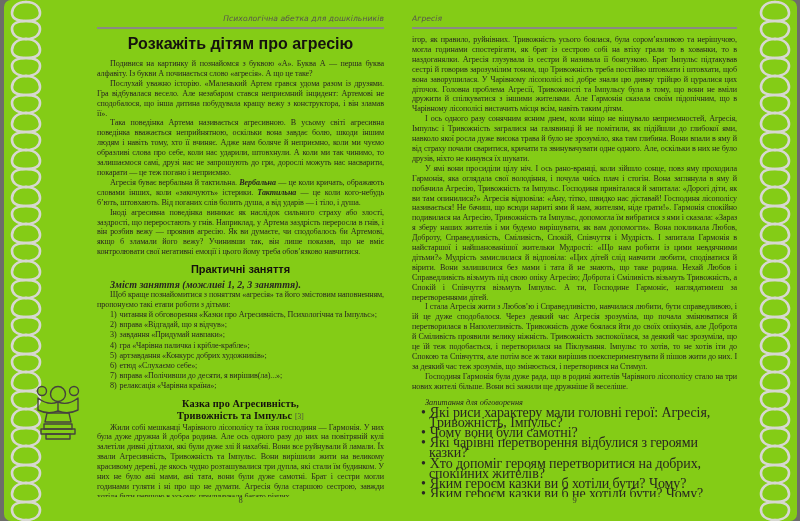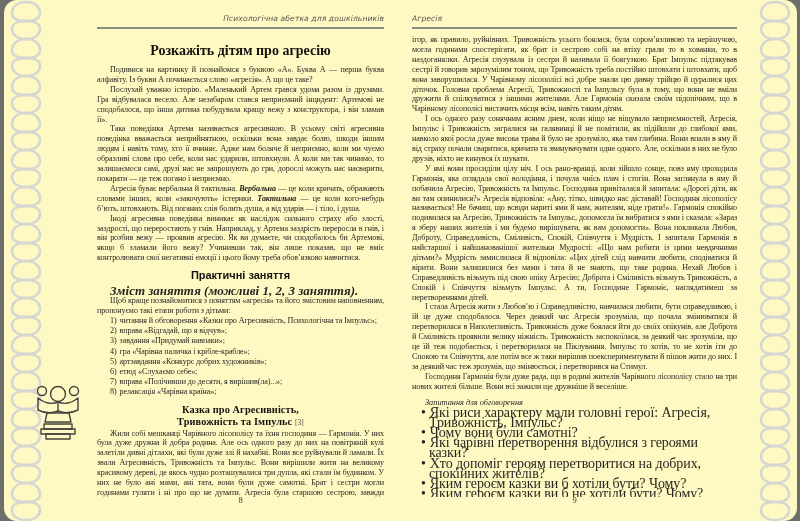--- a/index.html
+++ b/index.html
@@ -3,56 +3,56 @@
 <meta charset="utf-8">
 <style>
   html,body{margin:0;padding:0;}
   body{
     width:800px;height:521px;position:relative;overflow:hidden;
     background:#6d6d69;
     font-family:"Liberation Serif", serif;
   }
   .spread{
     position:absolute;left:4px;top:0;right:3px;bottom:0;
-    background:#fef9c3;border-radius:13px;
+    background:#84cc16;border-radius:7px;
   }
   .ornament{position:absolute;top:0;height:521px;width:34px;}
   .ornament.left{left:5px;}
   .ornament.right{right:5px;}
 
   .col{position:absolute;top:14px;height:483px;overflow:hidden;color:#292621;}
   .col-left{left:93px;width:287px;}
   .col-right{left:408px;width:325px;}
 
   .runhead{
     font-family:"DejaVu Sans", sans-serif;font-style:italic;
     font-size:7.6px;color:#57544f;letter-spacing:.1px;
     padding-bottom:4px;border-bottom:2px solid #8a8a84;margin-bottom:6px;
   }
   .runhead.right-align{text-align:right;}
   .runhead.left-align{text-align:left;}
 
   .main-title{
-    font-family:Liberation Serif, serif;font-weight:bold;
-    font-size:14px;text-align:center;color:#15120e;
-    margin:14px 0 6px 0;
+    font-family:Liberation Sans, sans-serif;font-weight:bold;
+    font-size:16px;text-align:center;color:#15120e;
+    margin:6px 0 6px 0;
   }
   .section-title{
     font-family:"Liberation Sans", sans-serif;font-weight:bold;
     font-size:11px;text-align:center;color:#15120e;
     margin:6px 0 5px 0;
   }
   .body-p{
     margin:0;font-size:8.1px;line-height:9.9px;letter-spacing:-0.1px;
     text-align:justify;text-indent:13px;
   }
   .body-p.no-indent{text-indent:0;}
   .bold-it{font-weight:bold;font-style:italic;}
   .lead-line{
-    margin:4px 0 0 0;font-size:13px;line-height:10px;
+    margin:4px 0 0 0;font-size:10px;line-height:10px;
     font-weight:bold;font-style:italic;text-indent:13px;
   }
   .act{
     font-size:8.1px;line-height:10.2px;letter-spacing:-0.1px;
     padding-left:26px;text-indent:-13px;text-align:justify;
   }
   .act-num{margin-right:3px;}
 
   .tale-head{margin-top:6px;text-align:center;}
   .tale-title{

